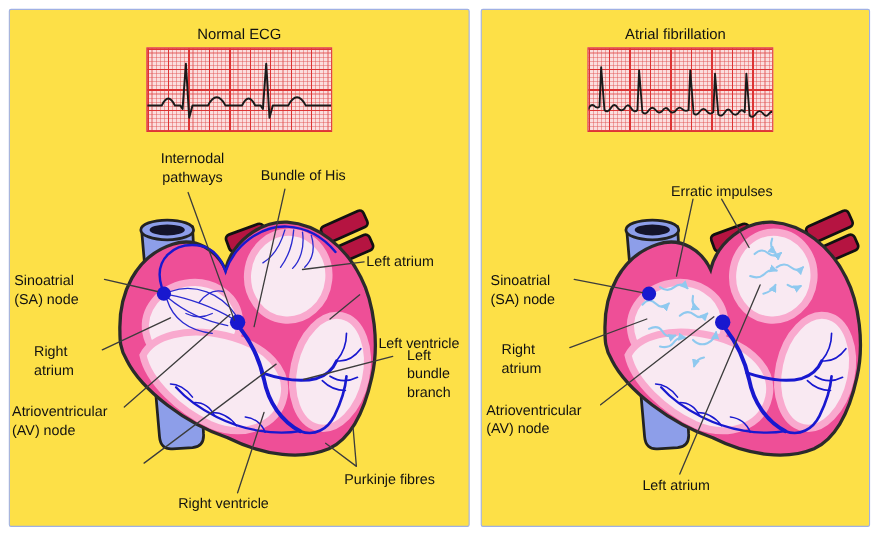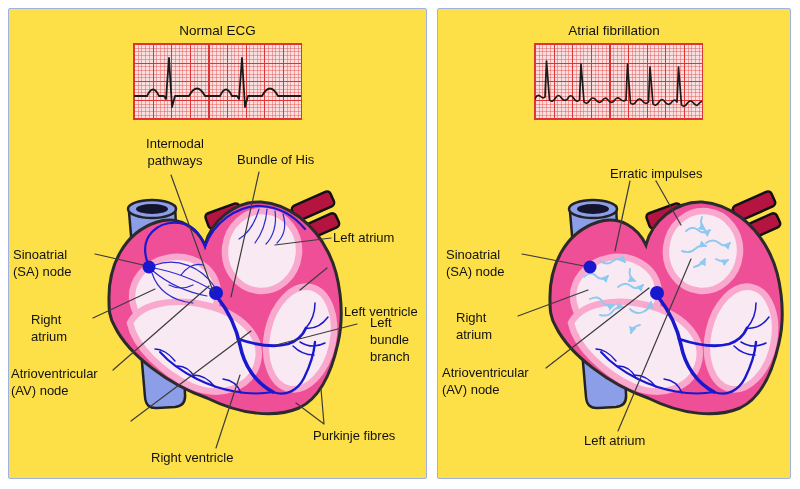--- a/index.html
+++ b/index.html
@@ -117,21 +117,21 @@
       </g>
     </svg>
 
     <div class="lbl c" style="left:122px;top:127px;width:88px;">Internodal pathways</div>
     <div class="lbl" style="left:228px;top:143px;width:95px;">Bundle of His</div>
     <div class="lbl r" style="left:4px;top:238px;width:80px;">Sinoatrial (SA) node</div>
     <div class="lbl" style="left:324px;top:221px;width:90px;">Left atrium</div>
     <div class="lbl" style="left:335px;top:251px;width:95px;margin-top:44px;">Left ventricle</div>
     <div class="lbl r" style="left:22px;top:303px;width:60px;">Right atrium</div>
     <div class="lbl r" style="left:2px;top:357px;width:103px;">Atrioventricular (AV) node</div>
-    <div class="lbl" style="left:142px;top:441px;width:100px;">Right ventricle</div>
+    <div class="lbl" style="left:153px;top:441px;width:100px;">Right ventricle</div>
     <div class="lbl" style="left:304px;top:419px;width:100px;">Purkinje fibres</div>
     <div class="lbl" style="left:350px;top:306px;width:50px;margin-left:11px;">Left bundle branch</div>
   </div>
 
   <div class="panel panel-afib">
     <div class="ptitle">Atrial fibrillation</div>
 
     <div class="ecg" style="left:96px;">
       <svg width="167" height="75" viewBox="0 0 167 75">
         <path d="M0,55 q2,-5 5,-3 q3,3 5,1 l1.5,-36 l3,39 q3,3 6,-2 q3,-5 6,0 q3,4 6,1 q3,-6 6,-1 q3,5 6,2 l1.5,-36 l3,38 q3,3 6,-2 q3,-4 6,0 q3,4 6,1 q3,-5 6,-1 q3,4 6,1 q3,-5 6,-2 q3,3 6,1 l1.5,-36 l3,39 q3,3 6,-2 q3,-4 6,0 q3,4 6,1 l1.5,-35 l3,37 q3,3 6,-2 q3,-5 6,0 q3,4 6,1 q3,-5 6,-1 l1.5,-35 l3,38 q3,3 6,-2 q3,-4 6,0 q3,4 5,1 q3,-4 6,-2 l4,2" fill="none" stroke="#1a1a1a" stroke-width="1.7" stroke-linejoin="round" stroke-linecap="round"></path>

